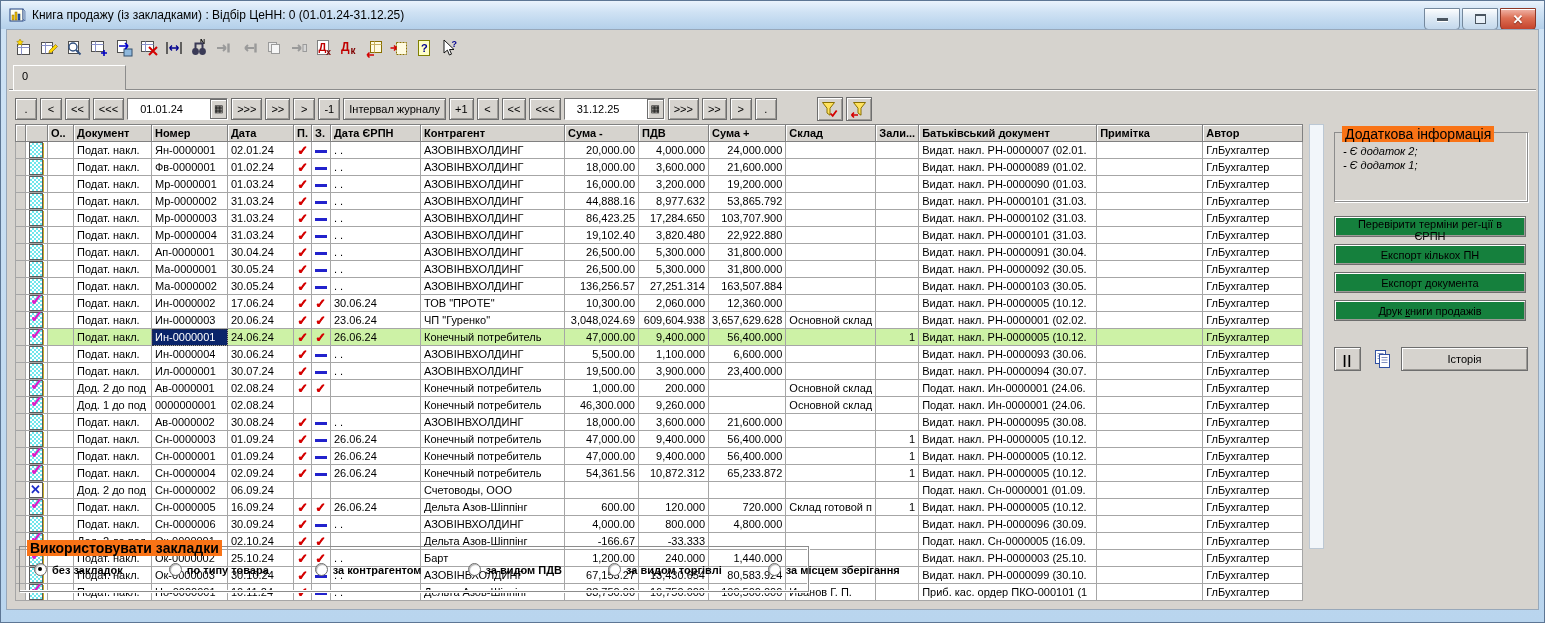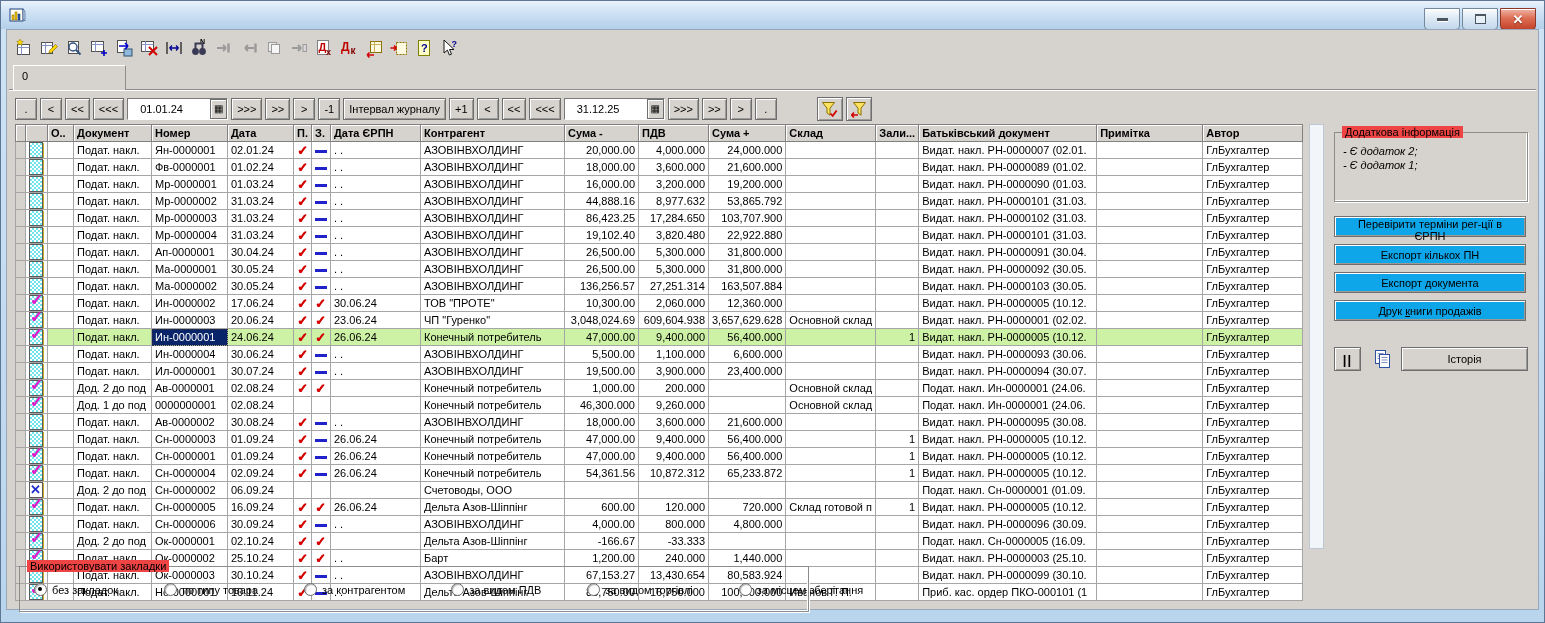--- a/index.html
+++ b/index.html
@@ -57,48 +57,49 @@
   .ic.xx::after { content:"✕"; position:absolute; left:0; top:-1px; font-size:13px; font-weight:bold; color:#1c2cc8; }
 
   .mark-check { color:#d40000; font-weight:bold; font-size:13px; line-height:1; text-shadow:0.6px 0 #d40000; }
   .mark-dash { display:inline-block; width:12px; height:3px; background:#2222cc; vertical-align:middle; }
 
   .vscroll { position:absolute; top:94px; left:1302px; width:13px; height:423px; background:#f2f6fa; border:1px solid #bcc8d4; }
 
   
   .panel { position:absolute; left:1327px; top:102px; width:194px; }
   .gbox { position:relative; border:1px solid #8c8c8c; box-shadow:inset -1px -1px 0 #fff, 1px 1px 0 #fff; }
-  .gbox > .glabel { position:absolute; top:-7px; left:7px; background:#ef4444; padding:0 3px; font-size:11px; }
+  .gbox > .glabel { position:absolute; top:-7px; left:7px; background:#f97316; padding:0 3px; font-size:14px; }
   .infobox { height:70px; padding:12px 8px 4px 8px; box-sizing:border-box; }
   .infobox .iline { margin-bottom:2px;font-style:italic; }
-  .sbtn { display:block; width:192px; height:21px; margin:0 4px 7px 0; font-family:"Liberation Sans",sans-serif; font-size:11px; background:#0ea5e9; border:1px solid #6e6e6e; box-shadow:inset 1px 1px 0 #fff, inset -1px -1px 0 #9c9a96; }
+  .sbtn { display:block; width:192px; height:21px; margin:0 4px 7px 0; font-family:"Liberation Sans",sans-serif; font-size:11px; background:#15803d; border:1px solid #6e6e6e; box-shadow:inset 1px 1px 0 #fff, inset -1px -1px 0 #9c9a96; }
   .histrow { display:flex; align-items:center; margin-top:26px; }
   .pausebtn { width:27px; height:24px; font-weight:bold; font-size:13px; letter-spacing:1px; background:#d6d3ce; border:1px solid #6e6e6e; box-shadow:inset 1px 1px 0 #fff, inset -1px -1px 0 #9c9a96; }
   .copyico { width:24px; height:24px; margin:0 6px 0 10px; display:flex; align-items:center; justify-content:center; }
   .histbtn { flex:1; height:24px; font-family:"Liberation Sans",sans-serif; font-size:11px; background:#d6d3ce; border:1px solid #6e6e6e; box-shadow:inset 1px 1px 0 #fff, inset -1px -1px 0 #9c9a96; }
 
   
-  .bookmarks { position:absolute; left:12px; top:536px; width:790px; height:46px; padding:16px 0 13px 14px; box-sizing:border-box; }
+  .bookmarks { position:absolute; left:12px; top:516px; width:790px; height:46px; padding:16px 0 13px 14px; box-sizing:border-box;font-weight:bold; }
   .radios { display:flex; gap:46px; }
   .radio { display:flex; align-items:center; white-space:nowrap; }
   .rb { display:inline-block; width:11px; height:11px; border-radius:50%; background:#fff; border:1px solid #6a6a6a; box-shadow:inset 1px 1px 1px #b0b0b0; margin-right:5px; position:relative; flex:0 0 auto; }
   .rb.on::after { content:""; position:absolute; left:3px; top:3px; width:4px; height:4px; border-radius:50%; background:#000; }
 </style>
 </head>
 <body>
 
 <div class="win">
   <div class="titlebar">
     <svg class="title-ico" viewBox="0 0 17 17">
       <rect x="1" y="2" width="13" height="12" fill="#fffff0" stroke="#204080"></rect>
       <rect x="3" y="8" width="2" height="5" fill="#f4c400" stroke="#806000" stroke-width="0.5"></rect>
       <rect x="6" y="5" width="2" height="8" fill="#f4c400" stroke="#806000" stroke-width="0.5"></rect>
       <rect x="9" y="7" width="2" height="6" fill="#2858b0" stroke="#103060" stroke-width="0.5"></rect>
       <path d="M14 2l2 2v10l-2-2z" fill="#b8cce0" stroke="#204080" stroke-width="0.5"></path>
     </svg>
+    <span class="title-txt">Книга продажу (із закладками) : Відбір ЦеНН: 0 (01.01.24-31.12.25)</span>
     <div class="winbtns">
       <div class="wbtn">
           <div class="glyph-min"></div>
         </div>
       <div class="wbtn">
           <div class="glyph-res"></div>
         </div>
       <div class="wbtn close">
           <span class="glyph-x">✕</span>
         </div>

